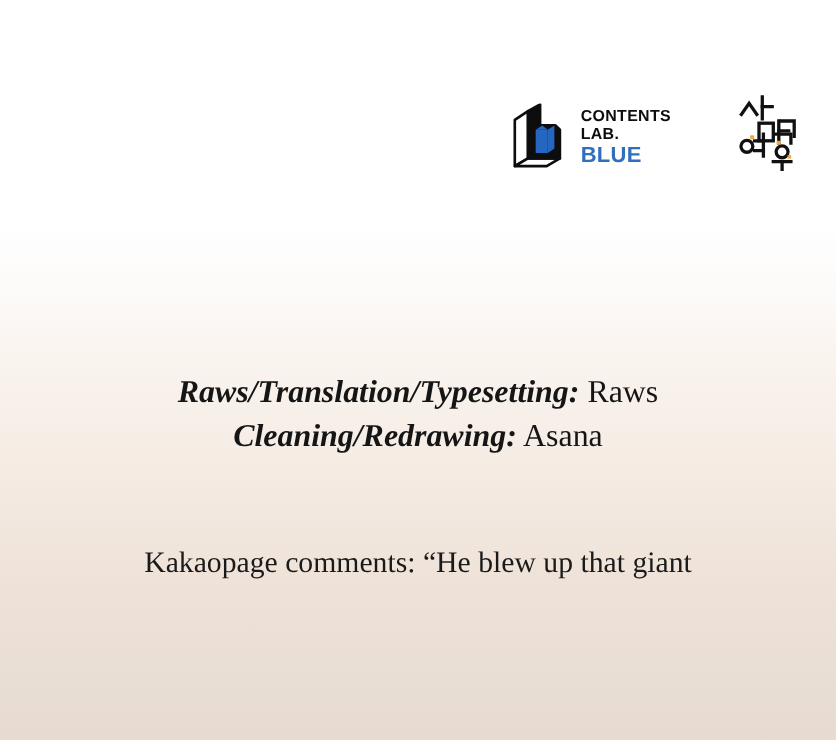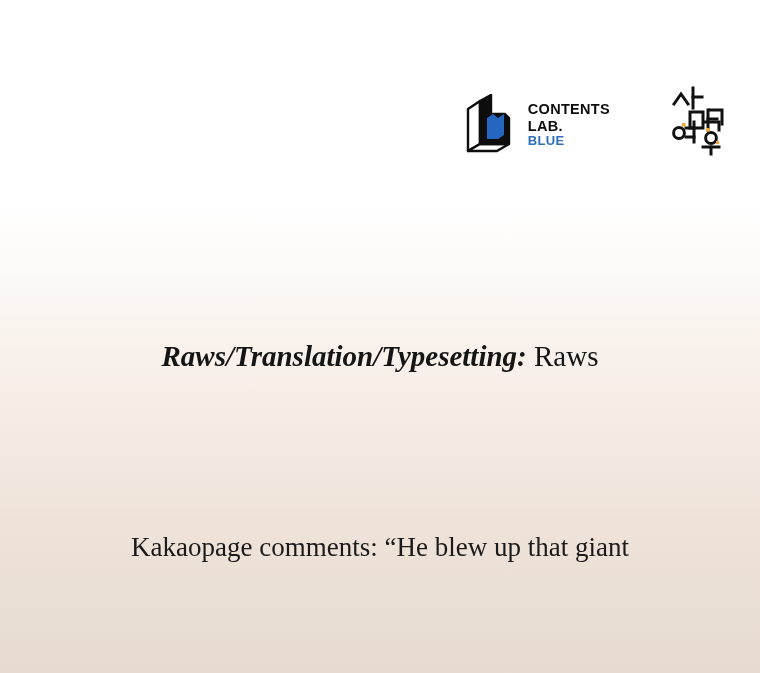--- a/index.html
+++ b/index.html
@@ -59,21 +59,21 @@
     font-family: "Liberation Sans", sans-serif;
     font-weight: bold;
     letter-spacing: 0.3px;
   }
   .brand-words .w1,
   .brand-words .w2 {
     font-size: 14.5px;
     color: #0d0d0d;
   }
   .brand-words .w3 {
-    font-size: 13px;
+    font-size: 20px;
     color: #2f6fbd;
   }
 
   .kr-mark {
     width: 66px;
     height: 72px;
     display: block;
   }
 
   
@@ -105,21 +105,20 @@
     left: 0;
     right: 0;
     top: 492px;
     text-align: center;
     color: #1a1a1a;
     font-size: 27px;
     line-height: 38px;
   }
   .comment-line {
     white-space: nowrap;
-    margin-top: 36px;
   }
 </style>
 </head>
 <body>
 
 <div class="page">
 
   <div class="logo-area">
 
     <div class="brand-lockup">
@@ -177,19 +176,23 @@
         <rect x="46" y="57" width="3.2" height="3.2"></rect>
       </g>
     </svg>
   </div>
 
   <div class="credits">
     <div class="credit-line">
       <span class="credit-role">Raws/Translation/Typesetting:</span>
       <span class="credit-name">Raws</span>
     </div>
+    <div class="credit-line">
+      <span class="credit-role">Cleaning/Redrawing:</span>
+      <span class="credit-name">Asana</span>
+    </div>
   </div>
 
   <div class="comment">
     <div class="comment-line">Kakaopage comments: “He blew up that giant</div>
   </div>
 
 </div>
 
 </body></html>

